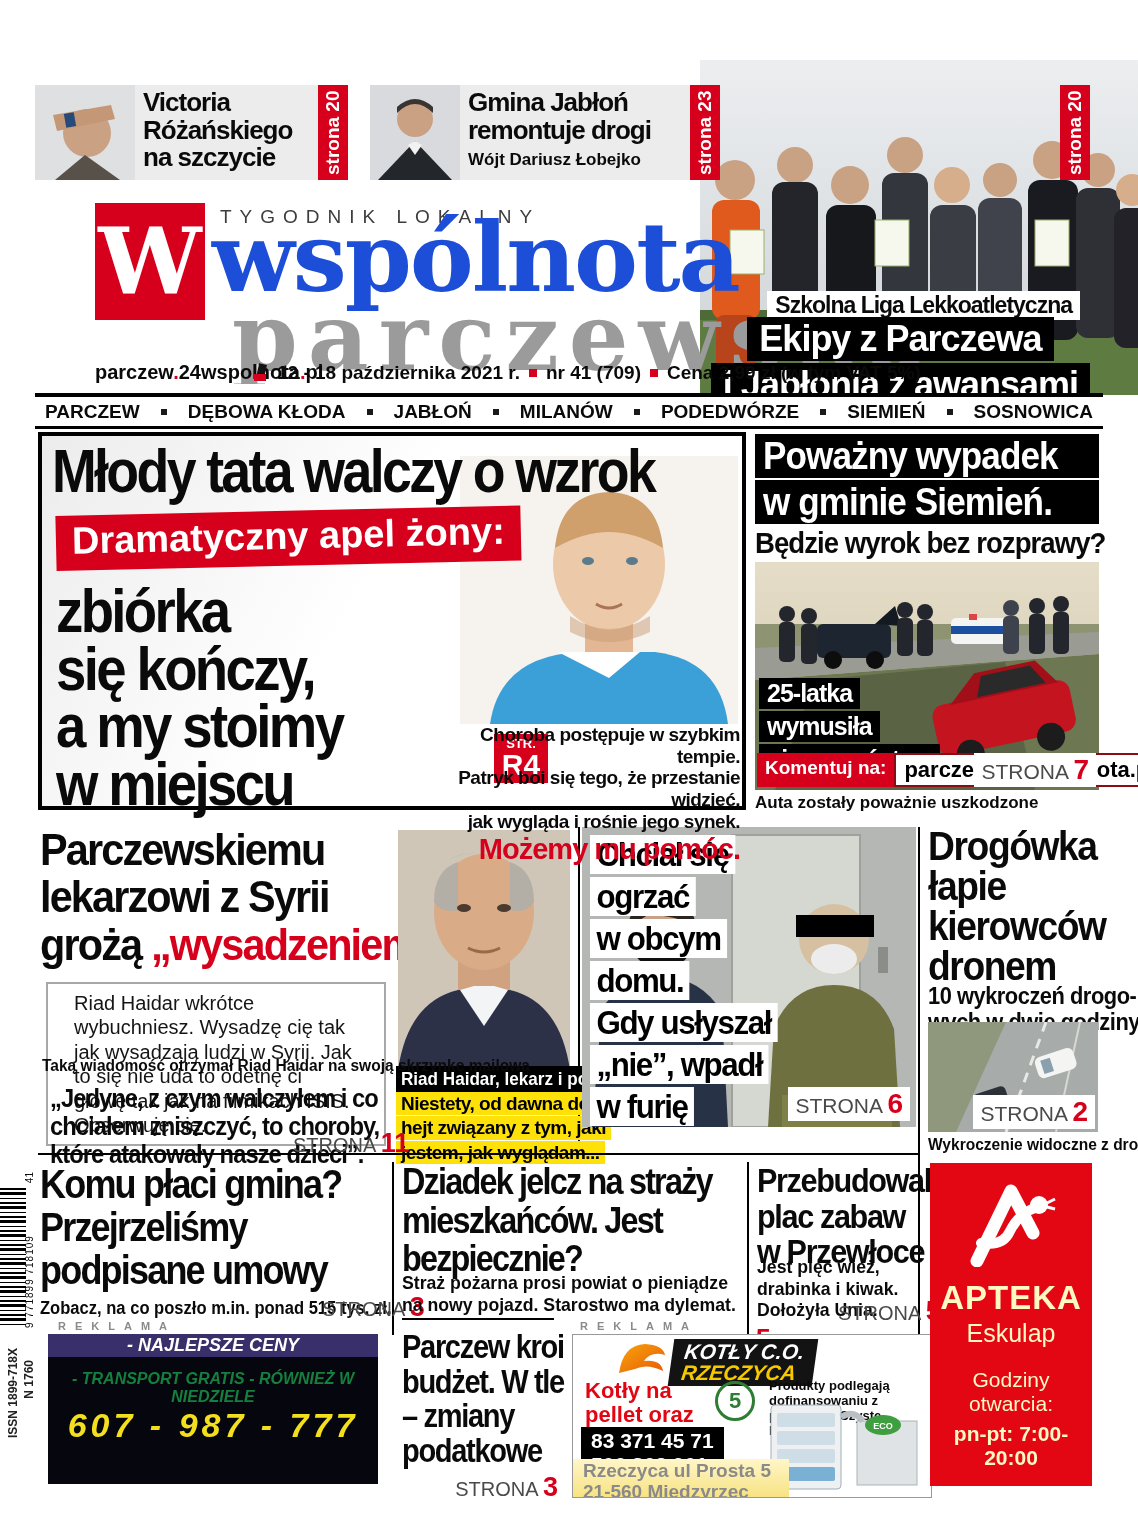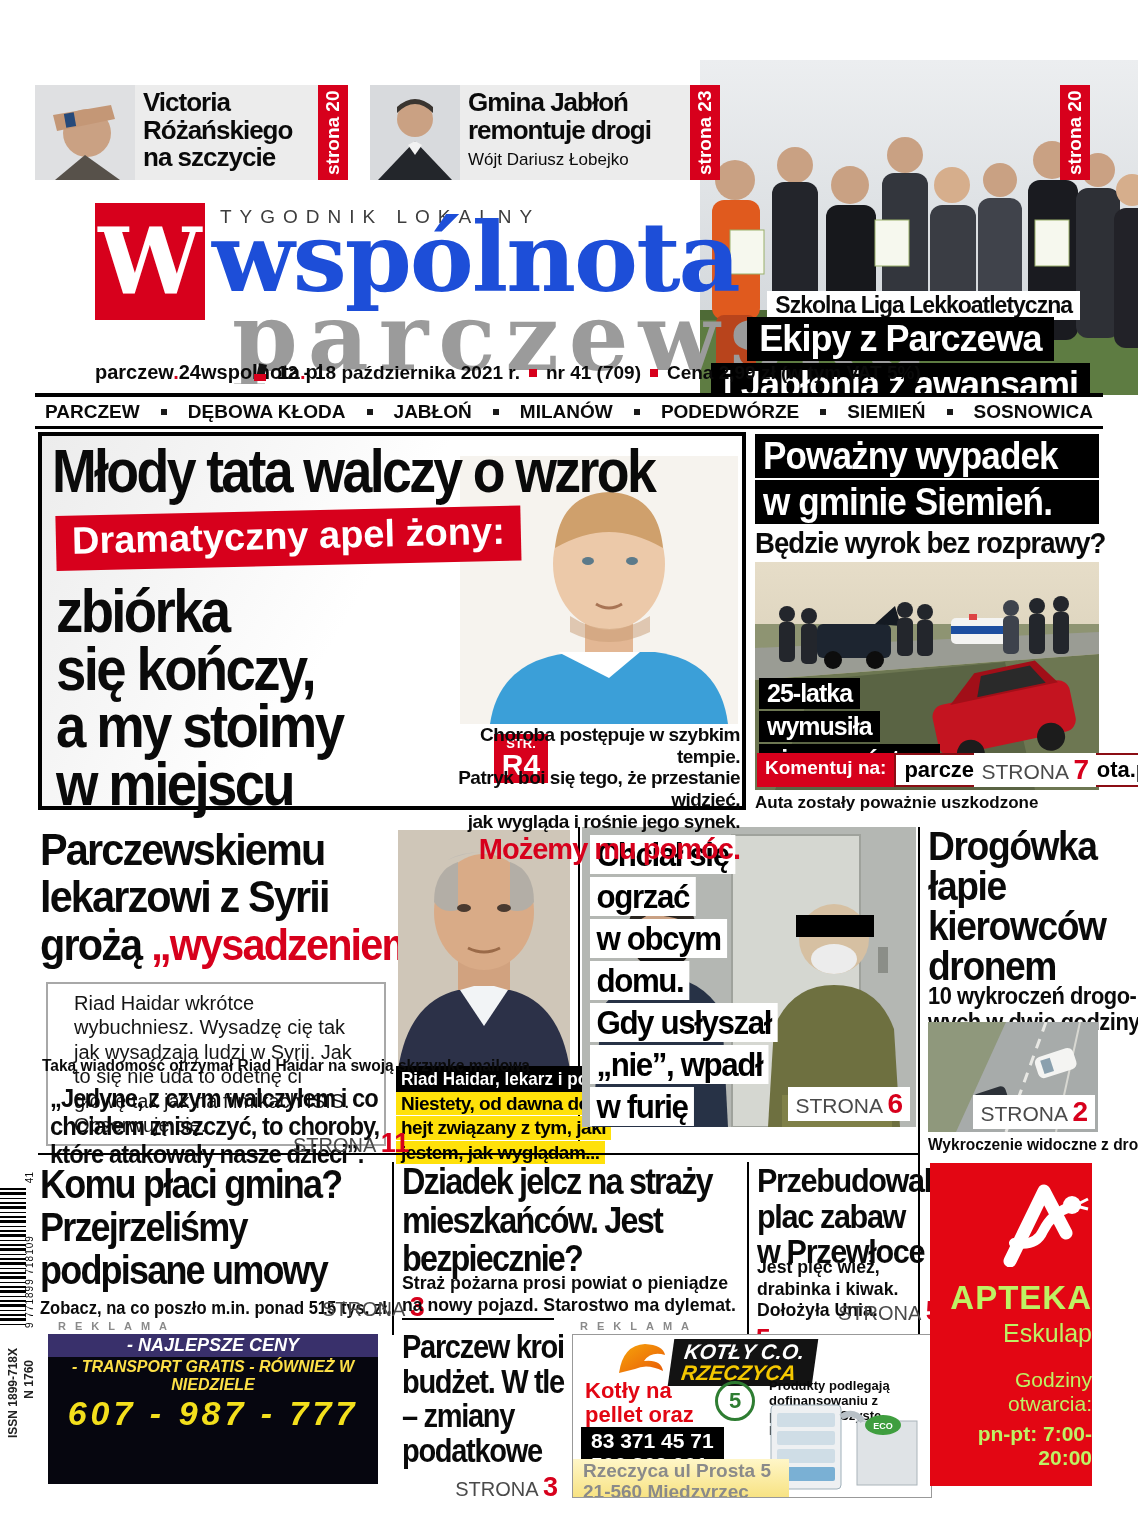--- a/index.html
+++ b/index.html
@@ -33,21 +33,21 @@
   .strona-plain{white-space:nowrap}
   .strona-plain .w{font-size:20px;color:#4a4a4a}
   .strona-plain .n{font-size:27px;color:var(--red);font-weight:700}
   .qbox{border:2px solid #a8a8a8;background:#fff;padding:7px 26px;font-size:20px;line-height:1.22;color:#151515}
   .hl span{display:inline-block;background:var(--yellow);color:#000;font-weight:700;font-size:19px;
            padding:1px 5px;margin-bottom:1px;white-space:nowrap;letter-spacing:-0.5px}
   .vline{border-left:2px solid #000}
   .hline{border-top:2px solid #000}
   .reklama{font-size:11px;letter-spacing:9px;color:#8a8a8a;font-weight:700}
   .auto-ad{background:#06060f;text-align:center;font-style:italic;overflow:hidden}
-  .apteka{background:#e30613;color:#bef264;text-align:right}
+  .apteka{background:#e30613;color:#fef9c3;text-align:center}
   svg{display:block}
 </style>
 </head>
 <body>
 
 <div class="page">
 
   <div class="abs" style="left:700px;top:60px;width:438px;height:335px;z-index:1">
     <svg width="438" height="335" viewBox="0 0 438 335">
       <defs>
@@ -117,21 +117,21 @@
       <svg width="90" height="95" viewBox="0 0 90 95">
         <rect width="90" height="95" fill="#d8dadd"></rect>
         <circle cx="45" cy="34" r="18" fill="#caa183"></circle>
         <path d="M27,28 Q45,10 63,28 L63,22 Q45,6 27,22 Z" fill="#3a3530"></path>
         <path d="M8,95 L45,56 L82,95 Z" fill="#23262b"></path>
         <path d="M38,60 L45,70 L52,60 L45,56 Z" fill="#f2f2f2"></path>
       </svg>
     </span>
     <div style="padding:4px 0 0 8px">
       <div class="txt" style="font-size:26px;padding:0">Gmina Jabłoń remontuje drogi</div>
-      <div style="font-size:17px;font-weight:400;margin-top:6px">Wójt Dariusz Łobejko</div>
+      <div style="font-size:17px;font-weight:700;margin-top:6px">Wójt Dariusz Łobejko</div>
     </div>
   </div>
   <div class="abs tabred" style="left:690px;top:85px;width:30px;height:95px;z-index:6">
       <span>strona 23</span>
     </div>
 
   <div class="abs" style="left:95px;top:203px;width:110px;height:117px;background:var(--red);z-index:5;display:flex;align-items:center;justify-content:center">
     <span class="slab" style="font-size:92px;color:#fff">W</span>
   </div>
   <div class="abs" style="left:220px;top:206px;font-size:19px;font-weight:400;letter-spacing:8px;color:#3d3d3d;z-index:5">TYGODNIK LOKALNY</div>
@@ -385,21 +385,21 @@
     <div>podpisane umowy</div>
   </div>
   <div class="abs cx" style="left:40px;top:1298px;font-size:18px;font-weight:700;transform:scaleX(0.92)">Zobacz, na co poszło m.in. ponad 515 tys. zł.</div>
   <div class="abs strona-plain" style="left:322px;top:1292px">
     <span class="w">STRONA</span> <span class="n">3</span>
   </div>
 
   <div class="abs reklama" style="left:58px;top:1320px">REKLAMA</div>
   <div class="abs auto-ad" style="left:48px;top:1334px;width:330px;height:150px">
     <div style="background:#39306b;color:#fff;font-size:18px;font-weight:700;padding:1px 0">- NAJLEPSZE CENY</div>
-    <div style="color:#fde047;font-size:16px;font-weight:700;margin-top:1px">- TRANSPORT GRATIS - RÓWNIEŻ W NIEDZIELE</div>
+    <div style="color:#15803d;font-size:16px;font-weight:700;margin-top:13px">- TRANSPORT GRATIS - RÓWNIEŻ W NIEDZIELE</div>
     <div style="font-size:34px;font-weight:700;color:#f3df1c;letter-spacing:4px">607 - 987 - 777</div>
   </div>
 
   <div class="abs cx" style="left:402px;top:1163px;font-size:36px;font-weight:700;letter-spacing:-2px;line-height:1.07;transform:scaleX(0.9)">
     <div>Dziadek jelcz na straży</div>
     <div>mieszkańców. Jest</div>
     <div>bezpiecznie?</div>
   </div>
   <div class="abs cx" style="left:402px;top:1272px;font-size:19px;font-weight:700;line-height:1.15;transform:scaleX(0.93)">
     <div>Straż pożarna prosi powiat o pieniądze</div>

